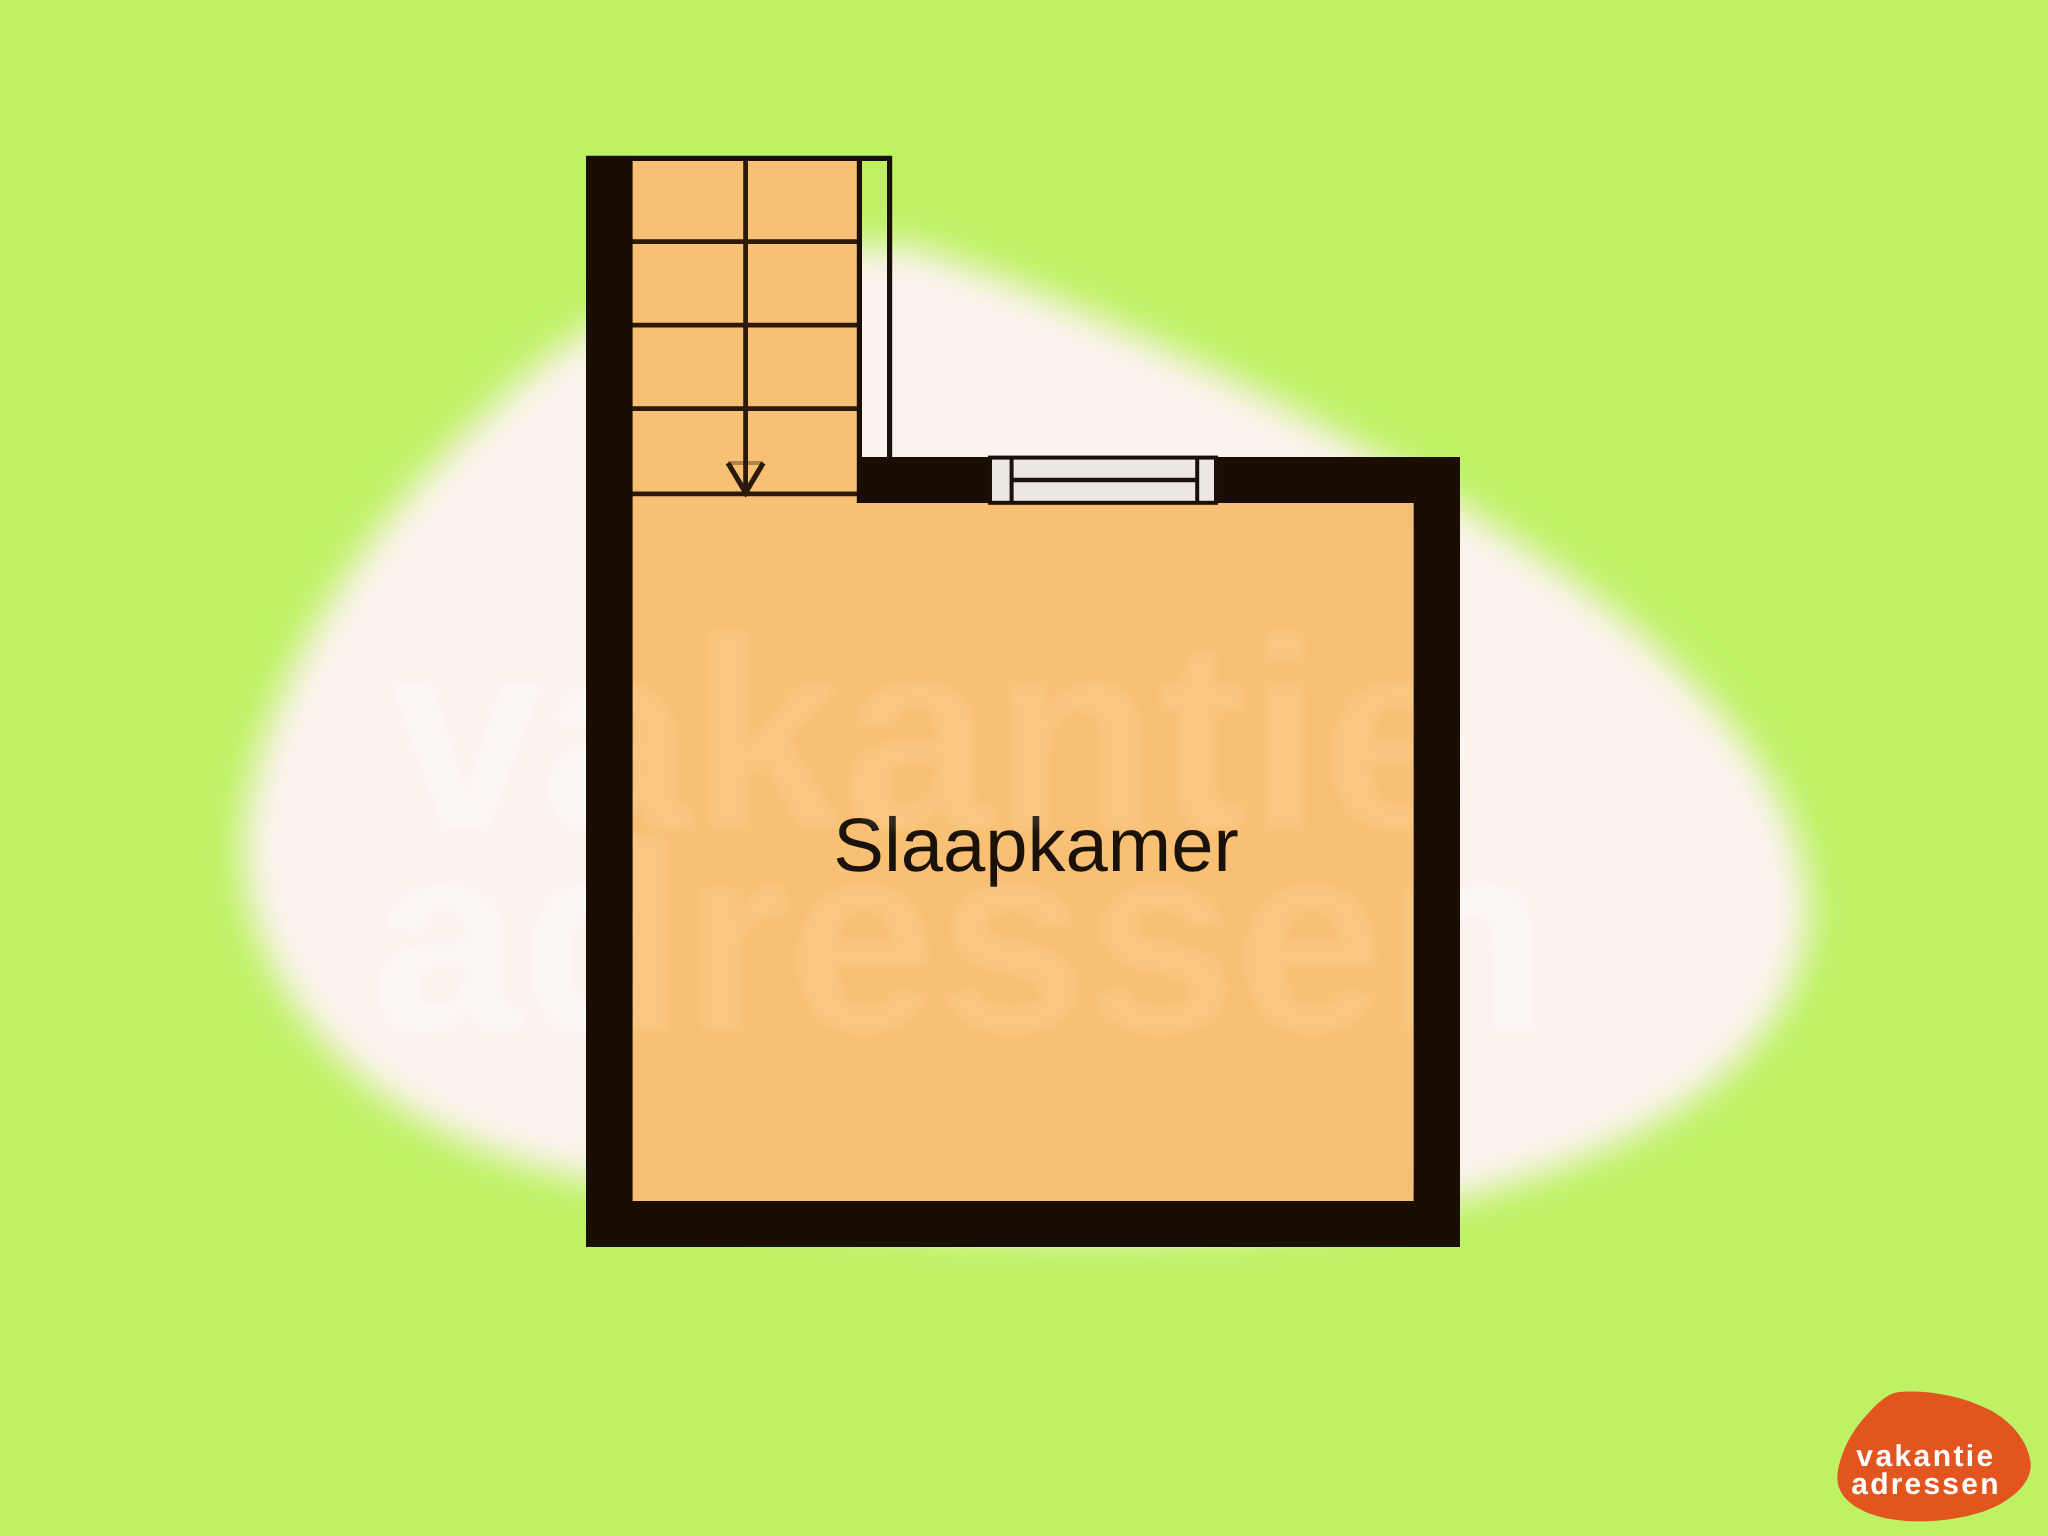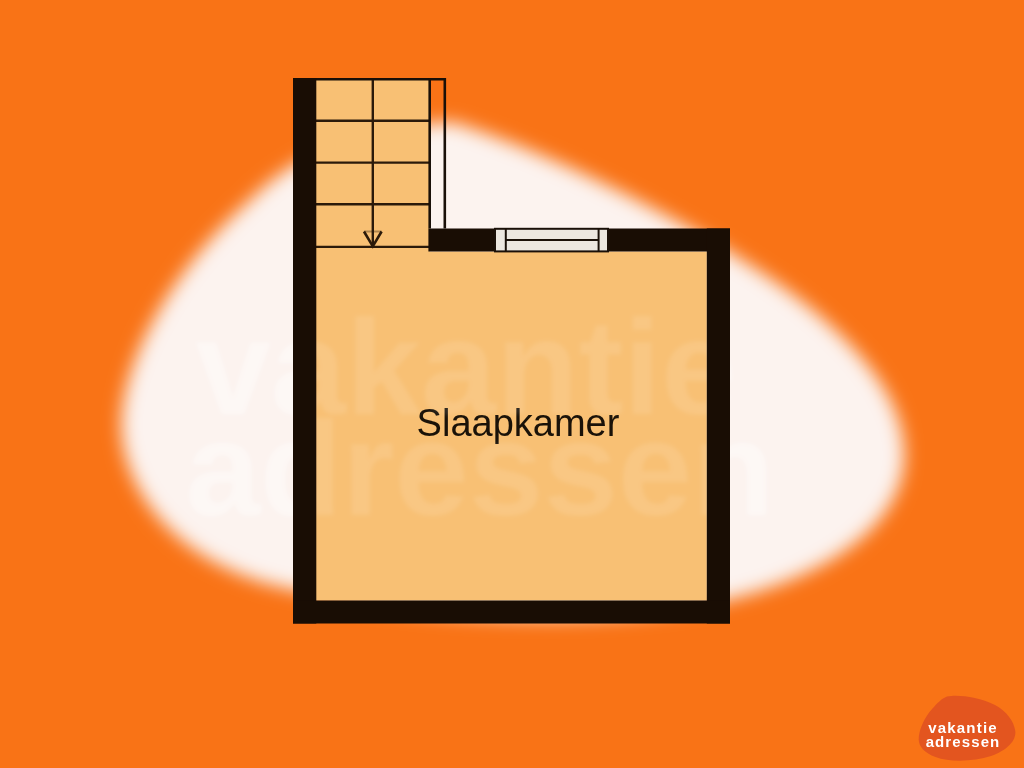--- a/index.html
+++ b/index.html
@@ -1,16 +1,16 @@
 <!DOCTYPE html>
 <html><head>
 <meta charset="utf-8">
 <style>
   html,body{margin:0;padding:0;background:#ffffff;}
-  #canvas{position:relative;width:1024px;height:768px;background:#f97316;overflow:hidden;
+  #canvas{position:relative;width:1024px;height:768px;background:#bef264;overflow:hidden;
           font-family:"Liberation Sans", sans-serif;}
   svg{position:absolute;left:0;top:0;}
 </style>
 </head>
 <body>
 <div id="canvas">
 <svg width="1024" height="768" viewBox="0 0 1024 768">
   <defs>
     <filter id="soft" x="-20%" y="-20%" width="140%" height="140%">
       <feGaussianBlur stdDeviation="9"></feGaussianBlur>

